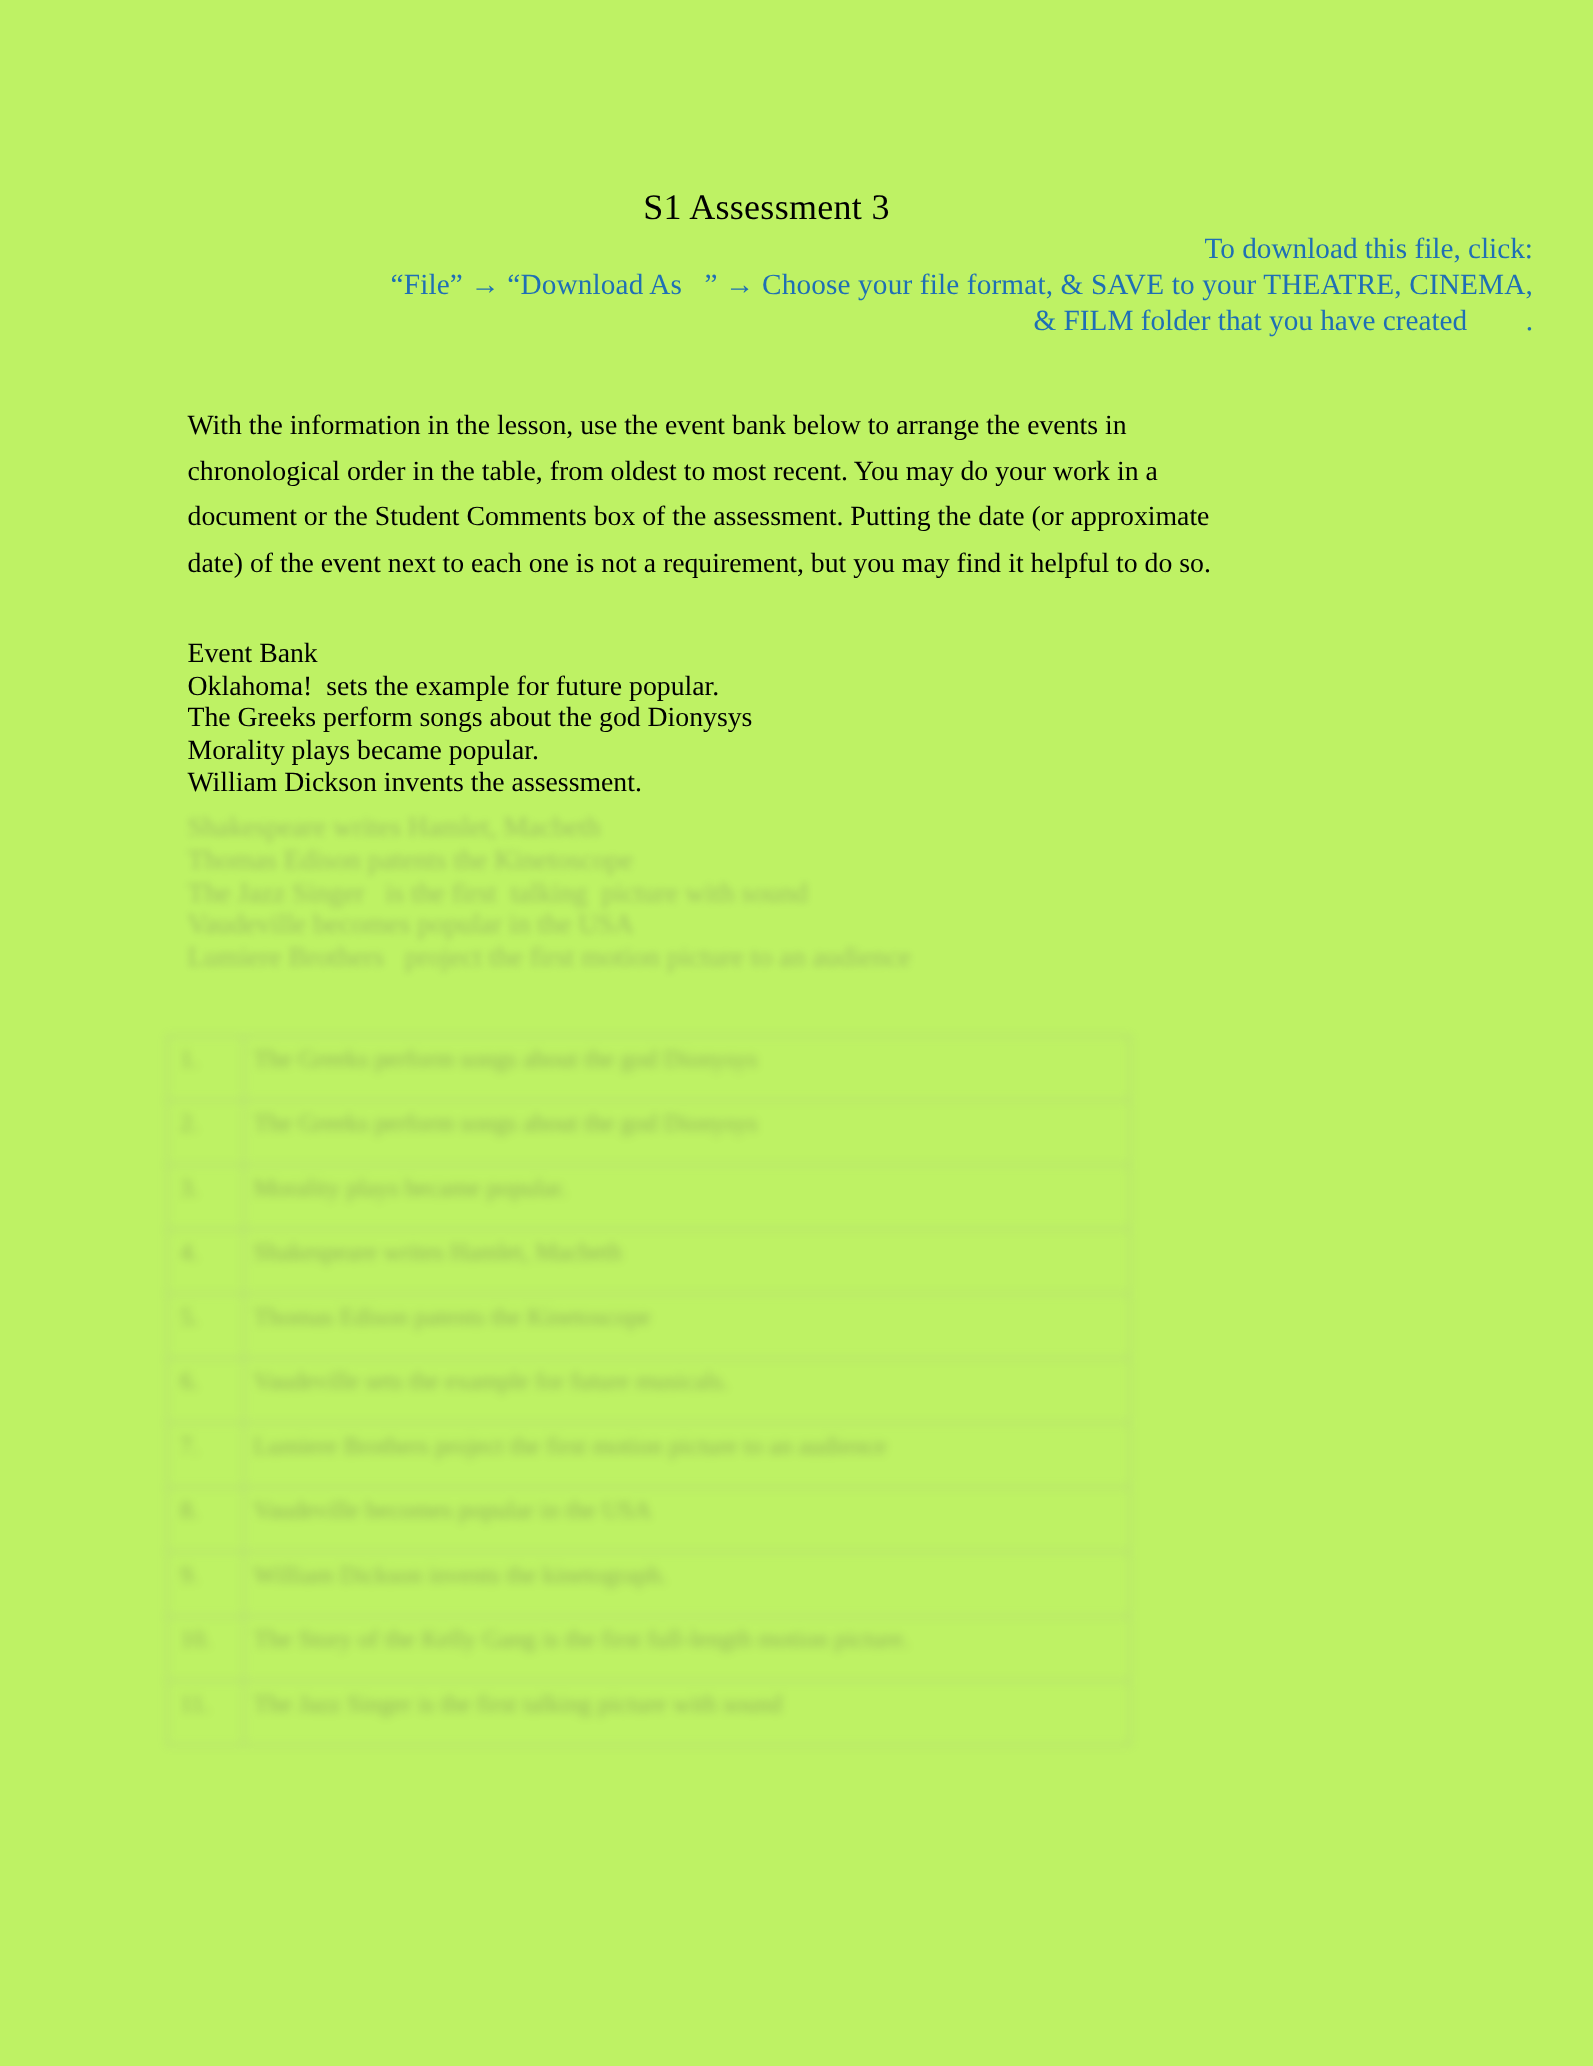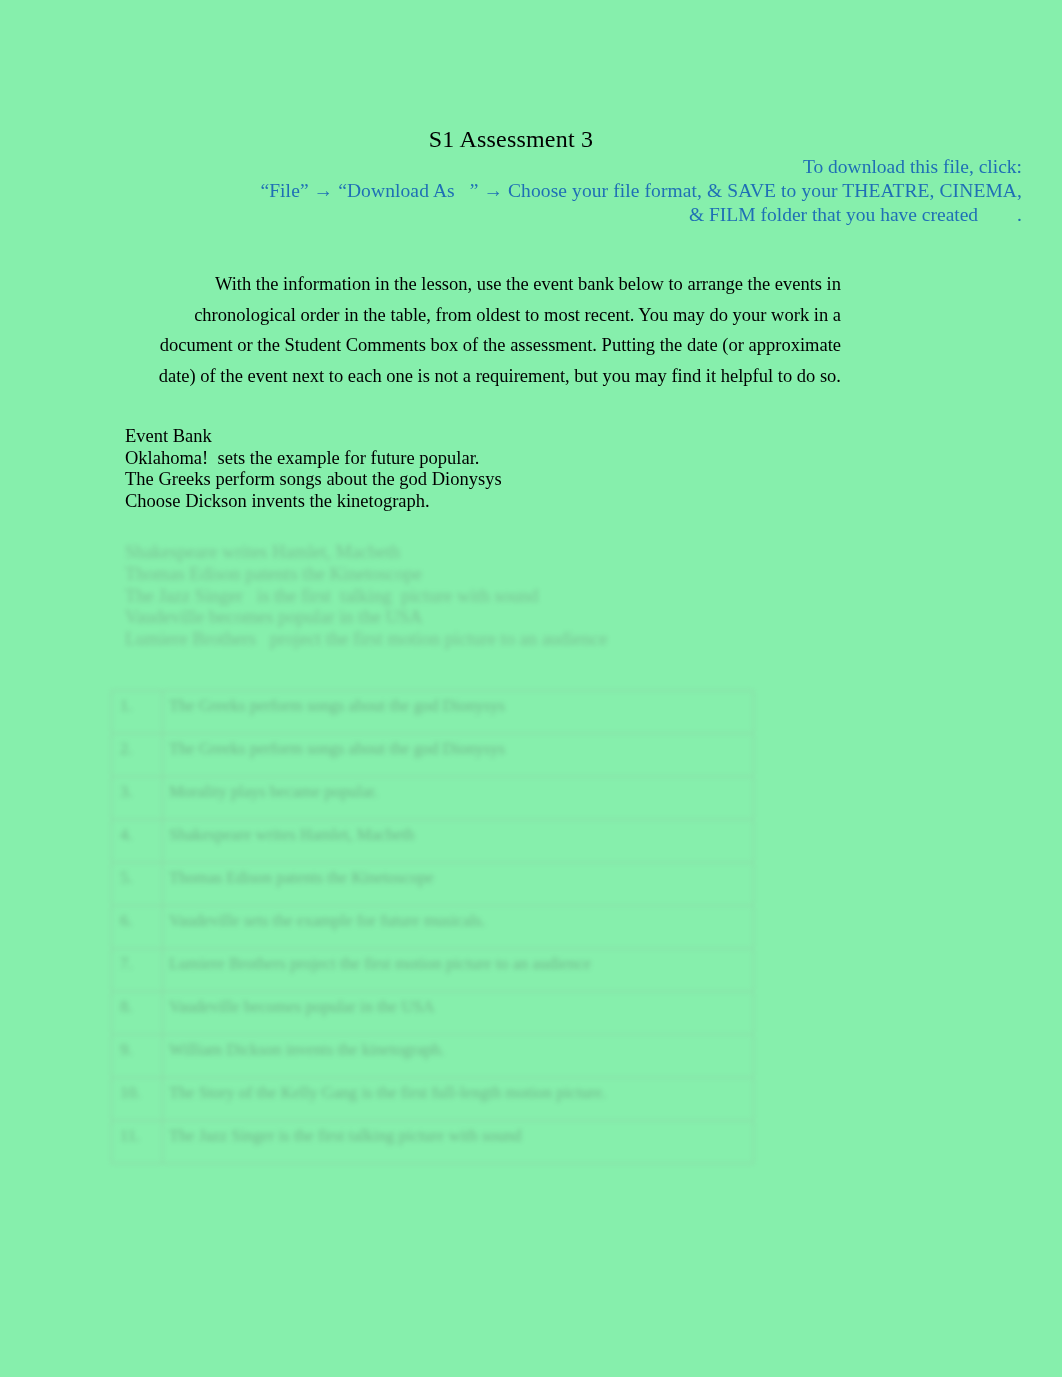--- a/index.html
+++ b/index.html
@@ -13,21 +13,21 @@
     height: 1377px;
     position: relative;
     font-family: "Liberation Serif", "DejaVu Serif", serif;
     color: #000000;
     overflow: hidden;
   }
 
   .page {
     position: absolute;
     inset: 0;
-    background: #86efac;
+    background: #bef264;
   }
 
   
   .doc-title {
     position: absolute;
     left: 0;
     top: 124px;
     width: 1022px;
     text-align: center;
     font-size: 24px;
@@ -54,21 +54,21 @@
   }
 
   
   .instructions {
     position: absolute;
     left: 125px;
     top: 269px;
     width: 716px;
     font-size: 18.5px;
     line-height: 30.6px;
-    text-align: right;
+    text-align: left;
   }
 
   
   .event-bank {
     position: absolute;
     left: 125px;
     top: 426px;
     width: 760px;
     font-size: 18.5px;
     line-height: 21.6px;
@@ -143,21 +143,22 @@
     <span class="ln ln2">“File” → “Download As   ” → Choose your file format, &amp; SAVE to your THEATRE, CINEMA,</span>
     <span class="ln ln3">&amp; FILM folder that you have created        .</span>
   </div>
 
   <div class="instructions">With the information in the lesson, use the event bank below to arrange the events in chronological order in the table, from oldest to most recent. You may do your work in a document or the Student Comments box of the assessment. Putting the date (or approximate date) of the event next to each one is not a requirement, but you may find it helpful to do so.</div>
 
   <div class="event-bank">
     <span class="eb-line">Event Bank</span>
     <span class="eb-line">Oklahoma!  sets the example for future popular.</span>
     <span class="eb-line">The Greeks perform songs about the god Dionysys</span>
-    <span class="eb-line">Choose Dickson invents the kinetograph.</span>
+    <span class="eb-line">Morality plays became popular.</span>
+    <span class="eb-line">William Dickson invents the assessment.</span>
   </div>
 
   <div class="event-bank-faded">
     <span class="eb-line">Shakespeare writes Hamlet, Macbeth</span>
     <span class="eb-line">Thomas Edison patents the Kinetoscope</span>
     <span class="eb-line">The Jazz Singer   is the first  talking  picture with sound</span>
     <span class="eb-line">Vaudeville becomes popular in the USA</span>
     <span class="eb-line">Lumiere Brothers   project the first motion picture to an audience</span>
   </div>
 

